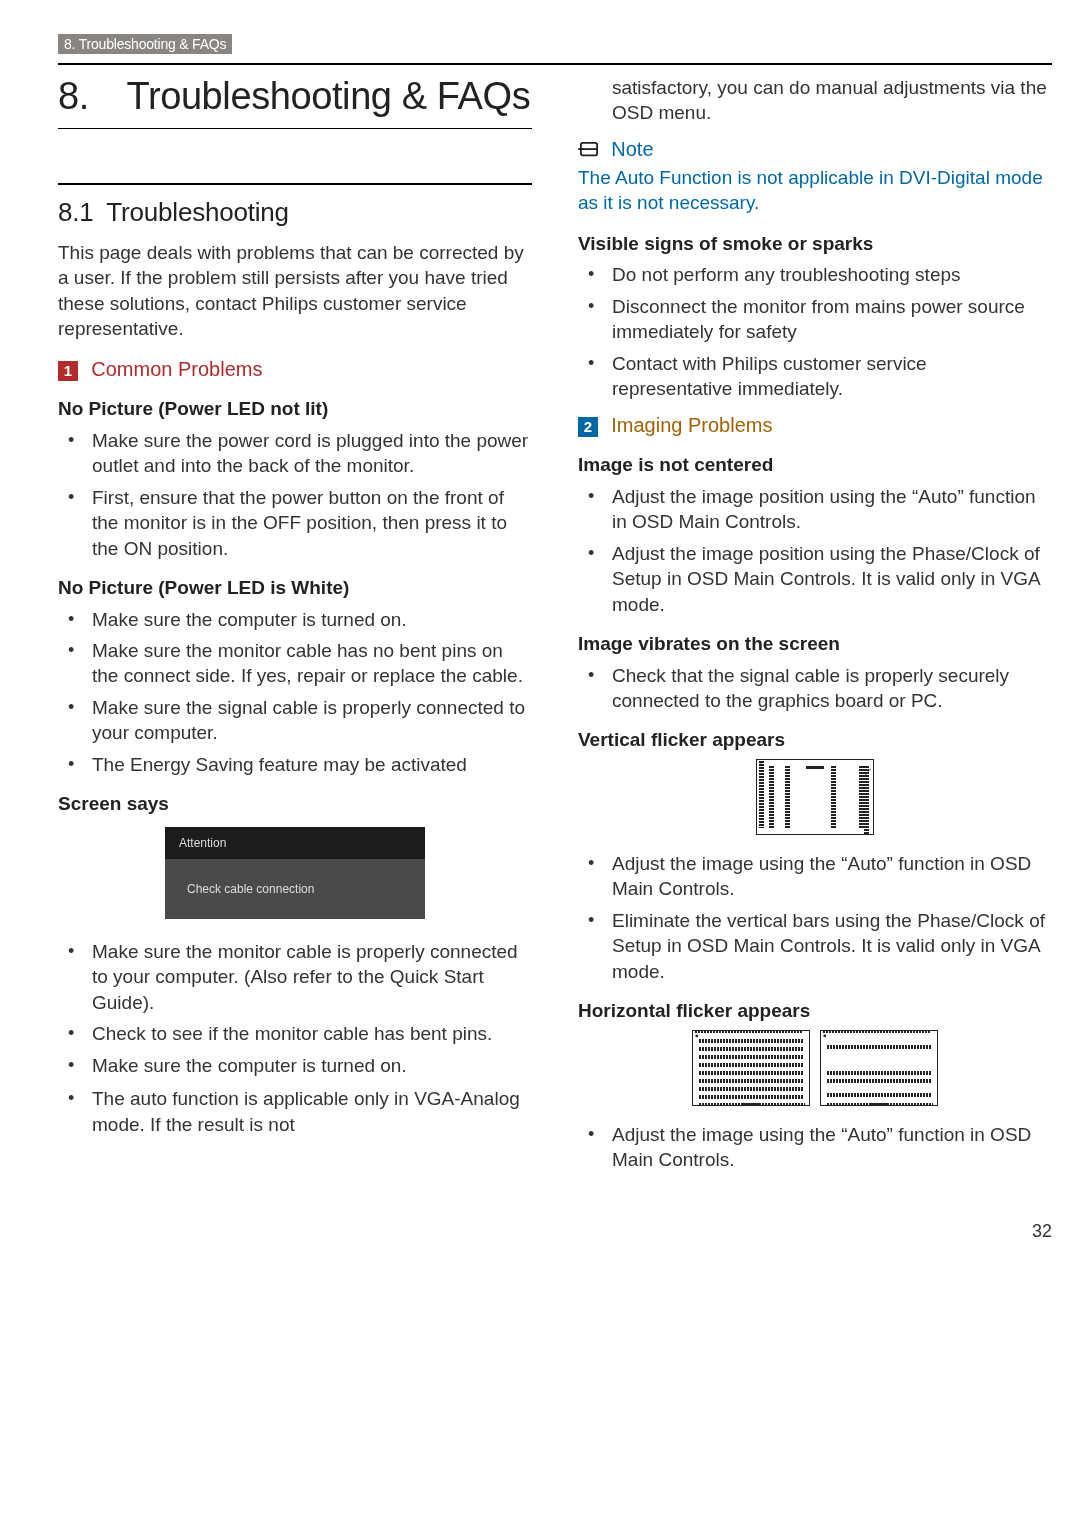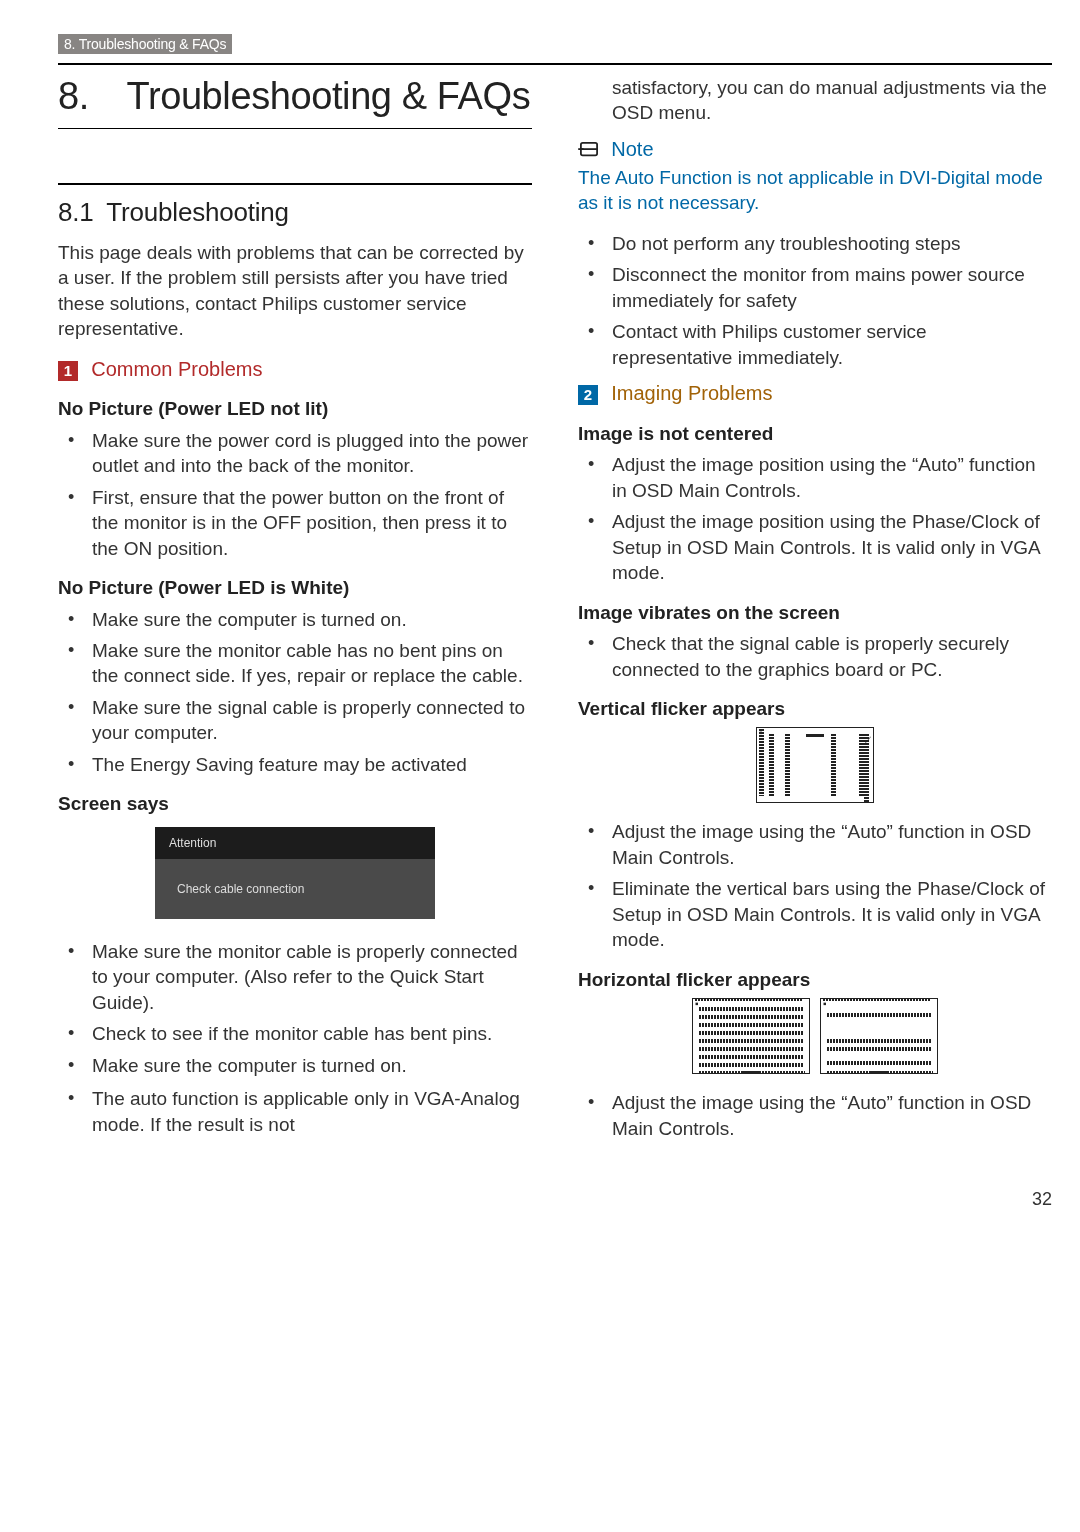--- a/index.html
+++ b/index.html
@@ -21,21 +21,21 @@
   .sectitle { color: #a16207; font-size: 20px; display: inline; }
   .sectitle.red { color: #b22a2a; }
   .subhead { font-weight: 600; font-size: 19px; margin-top: 14px; margin-bottom: 6px; color: #222; }
   ul.b { list-style: none; padding-left: 0; margin-bottom: 8px; }
   ul.b > li { position: relative; padding-left: 34px; margin-bottom: 6px; font-weight: 300; color: #333; }
   ul.b > li::before { content: "•"; position: absolute; left: 10px; top: 0; font-size: 18px; color: #333; }
   .noteicon { display: inline-block; width: 22px; height: 18px; vertical-align: -3px; margin-right: 6px; }
   .notelabel { color: #0068a6; font-size: 20px; }
   .notetext  { color: #0068a6; font-size: 19px; margin: 2px 0 16px 0; line-height: 1.32; }
   
-  .msgbox { width: 280px; margin: 10px auto 20px auto; font-family: "Segoe UI", sans-serif; }
+  .msgbox { width: 260px; margin: 10px auto 20px auto; font-family: "Segoe UI", sans-serif; }
   .msgbox .hdr { background: #1c1c1c; color: #ddd; font-size: 12px; padding: 8px 14px; }
   .msgbox .bd  { background: #4a4a4a; color: #ddd; font-size: 12px; padding: 22px 0 22px 22px; }
   
   .flickwrap { display: flex; gap: 10px; justify-content: center; margin: 6px 0 16px 0; }
   .flickbox { width: 118px; height: 76px; border: 1px solid #222; background: #fff; position: relative; overflow: hidden; }
   .flickbox .pm { position: absolute; left: 2px; top: -2px; font-size: 10px; color: #222; font-weight: 700; }
   .flickbox .nub { position: absolute; left: 50%; bottom: -1px; width: 18px; height: 3px; background: #222; transform: translateX(-50%); }
   .flickbox .foot { position: absolute; right: 4px; bottom: -2px; font-size: 10px; color: #222; }
   .vbars span { position: absolute; top: 6px; bottom: 6px; width: 5px; background: repeating-linear-gradient(to bottom, #222 0 2px, transparent 2px 3px); }
   .hbars span { position: absolute; left: 6px; right: 6px; height: 4px; background: repeating-linear-gradient(to right, #222 0 2px, transparent 2px 3px); }
@@ -101,20 +101,21 @@
           <svg viewBox="0 0 24 20" width="22" height="18">
               <rect x="3" y="2" width="18" height="14" rx="2" fill="none" stroke="#222" stroke-width="2"></rect>
               <line x1="3" y1="9" x2="21" y2="9" stroke="#222" stroke-width="2"></line>
               <line x1="0" y1="9" x2="6" y2="9" stroke="#222" stroke-width="2"></line>
             </svg>
         </span>
         <span class="notelabel">Note</span>
       </div>
       <p class="notetext">The Auto Function is not applicable in DVI-Digital mode as it is not necessary.</p>
 
+      <div class="subhead">Visible signs of smoke or sparks</div>
       <ul class="b">
         <li>Do not perform any troubleshooting steps</li>
         <li>Disconnect the monitor from mains power source immediately for safety</li>
         <li>Contact with Philips customer service representative immediately.</li>
       </ul>
 
       <div style="margin-top:10px;">
         <span class="secnum blue">2</span>
         <span class="sectitle">Imaging Problems</span>
       </div>

